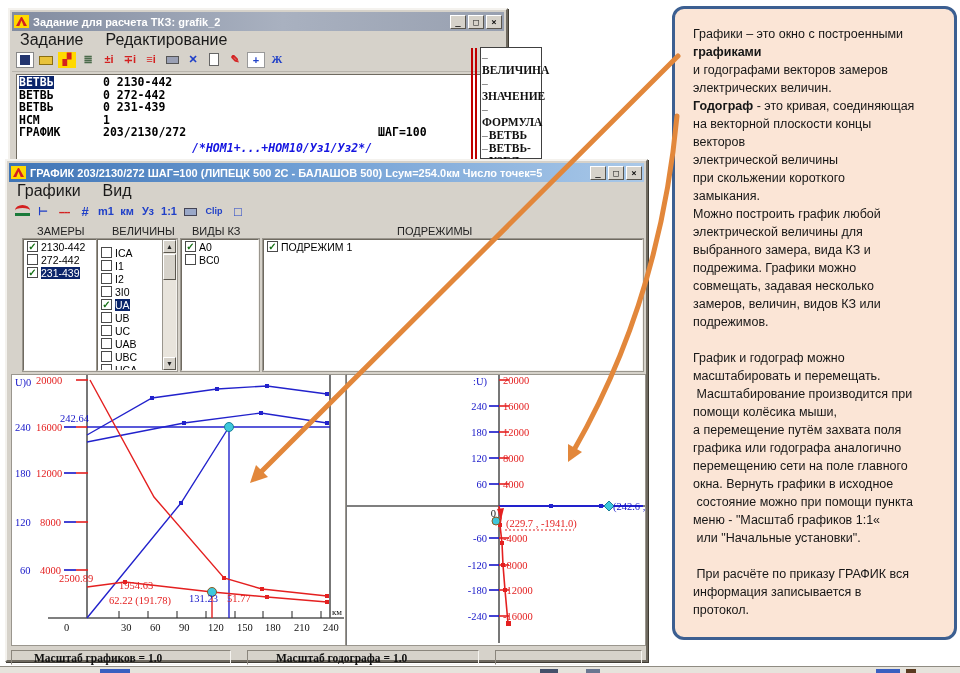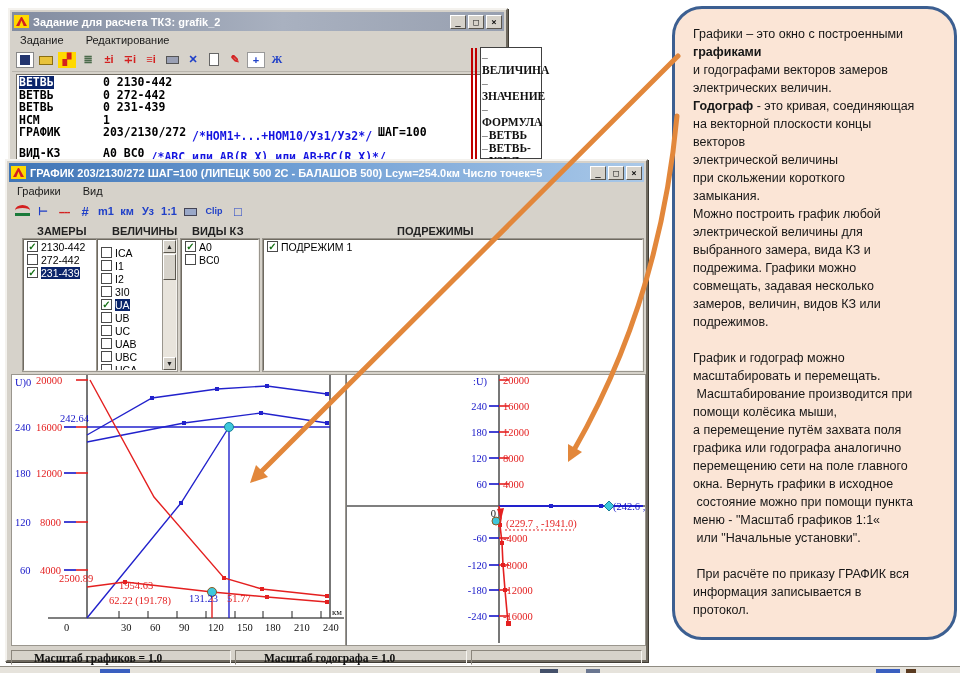--- a/index.html
+++ b/index.html
@@ -17,45 +17,45 @@
   .tbar2 { background:linear-gradient(90deg,#3f74b5,#6f9ed4 45%,#a9c8e8); }
   .ticon { width:15px; height:13px; background:#ffd900; margin-right:4px; position:relative; flex:0 0 auto;}
   .ticon:before { content:""; position:absolute; left:2px; top:2px; width:11px; height:9px;
                   background:#d42020; clip-path:polygon(0 100%,45% 0,55% 0,100% 100%,70% 100%,50% 40%,30% 100%); }
   .wbtns { margin-left:auto; display:flex; gap:2px; }
   .wbtn { width:16px; height:14px; background:#d6d2ca; border:1px solid;
           border-color:#fff #5a564e #5a564e #fff; color:#111; font-size:9px;
           line-height:12px; text-align:center; font-weight:bold; font-family:"DejaVu Sans Mono",monospace;}
   .menubar { position:absolute; left:2px; right:2px; height:18px; background:#d6d2ca;
              display:flex; gap:22px; align-items:center; padding-left:8px;
-             font-size:11px; color:#1a1a1a; }
+             font-size:16px; color:#1a1a1a; }
   .toolbar { position:absolute; left:2px; right:2px; height:23px; background:#d6d2ca;
              display:flex; align-items:center; gap:3px; padding-left:4px;
              border-bottom:1px solid #b8b4ac; }
   .tico { width:18px; height:16px; font-size:11px; line-height:15px; text-align:center;
           font-weight:bold; flex:0 0 auto; }
 
   
   .cmdarea { position:absolute; left:6px; top:64px; width:466px; height:94px;
              background:#fff; border:1px solid; border-color:#6f6a60 #f4f2ee #f4f2ee #6f6a60;
              font-family:"DejaVu Sans Mono",monospace; font-size:11.5px; font-weight:bold;
              padding:1px 2px; line-height:12.6px; white-space:nowrap; overflow:hidden;}
   .cmdrow { display:flex; }
   .cname { width:84px; flex:0 0 auto; }
   .cname span { display:inline-block; }
   .sel-span { background:#0a246a; color:#fff; }
-  .ccomment { color:#1414e0; margin:4px 6px; }
+  .ccomment { color:#1414e0; font-style:italic; margin:16px 6px; }
   .palette { position:absolute; background:#fff; border:1px solid #404040;
              font-family:"Liberation Serif",serif; font-size:11.5px; font-weight:bold;
              padding:3px 0 0 1px; line-height:13px; color:#111; }
   .palette .pitem:before { content:"\2013"; color:#555; margin-right:1px; font-weight:normal;}
   .redsep { position:absolute; width:6px; border-left:2px solid #c00000; border-right:2px solid #c00000; }
 
   
-  .seclabel { position:absolute; font-size:11px; font-weight:bold; color:#222; }
+  .seclabel { position:absolute; font-size:11px; font-weight:normal; color:#222; }
   .lbox { position:absolute; background:#fff; border:1px solid;
           border-color:#6f6a60 #f4f2ee #f4f2ee #6f6a60; outline:1px solid #9a968e;
           overflow:hidden; font-size:10.5px; }
   .lrow { display:flex; align-items:center; height:13px; padding-left:3px; gap:3px; white-space:nowrap;}
   .cb { width:11px; height:11px; background:#fff; border:1px solid #4a4a4a; flex:0 0 auto;
         font-size:10px; line-height:9px; text-align:center; color:#157015; font-weight:bold;}
   .cb.on:before { content:"\2713"; }
   .lrow.hl .ltxt { background:#0a246a; color:#fff; }
   .sbar { position:absolute; right:0; top:0; bottom:0; width:14px; background:#e8e4dc;
           border-left:1px solid #9a968e; }
@@ -65,28 +65,28 @@
   .sthumb { position:absolute; left:0; top:14px; width:13px; height:26px; background:#d6d2ca;
             border:1px solid; border-color:#fff #5a564e #5a564e #fff; }
 
   
   .plotwrap { position:absolute; background:#fff; border:1px solid #9a968e; }
   svg text { font-family:"Liberation Serif",serif; font-size:10.5px; }
   .tB { fill:#1515c8; }
   .tR { fill:#e42020; }
   .tK { fill:#111; }
   .small { font-size:9px; }
-  .statusbar { position:absolute; display:flex; gap:4px; }
+  .statusbar { position:absolute; display:flex; gap:16px; }
   .scell { height:15px; border:1px solid; border-color:#8a857c #f6f4f0 #f6f4f0 #8a857c;
            font-family:"Liberation Serif",serif; font-weight:bold; font-size:11.5px;
            padding:0 6px; line-height:14px; color:#111; }
 
   
   .callout { position:absolute; left:672px; top:6px; width:285px; height:634px;
-             background:#fbe5d6; border:3px solid #3c5f91; border-radius:30px;
+             background:#fbe5d6; border:3px solid #3c5f91; border-radius:12px;
              padding:16px 12px 10px 18px; color:#161616; font-size:12.5px;
              line-height:18px; white-space:pre-wrap; }
   .callout b { font-weight:bold; }
 
   .taskstrip { position:absolute; left:0; top:666px; width:960px; height:7px;
                background:#e6e3dc; border-top:1px solid #8f8b82; }
   .tseg { position:absolute; top:2px; height:4px; }
 </style>
 </head>
 <body>

